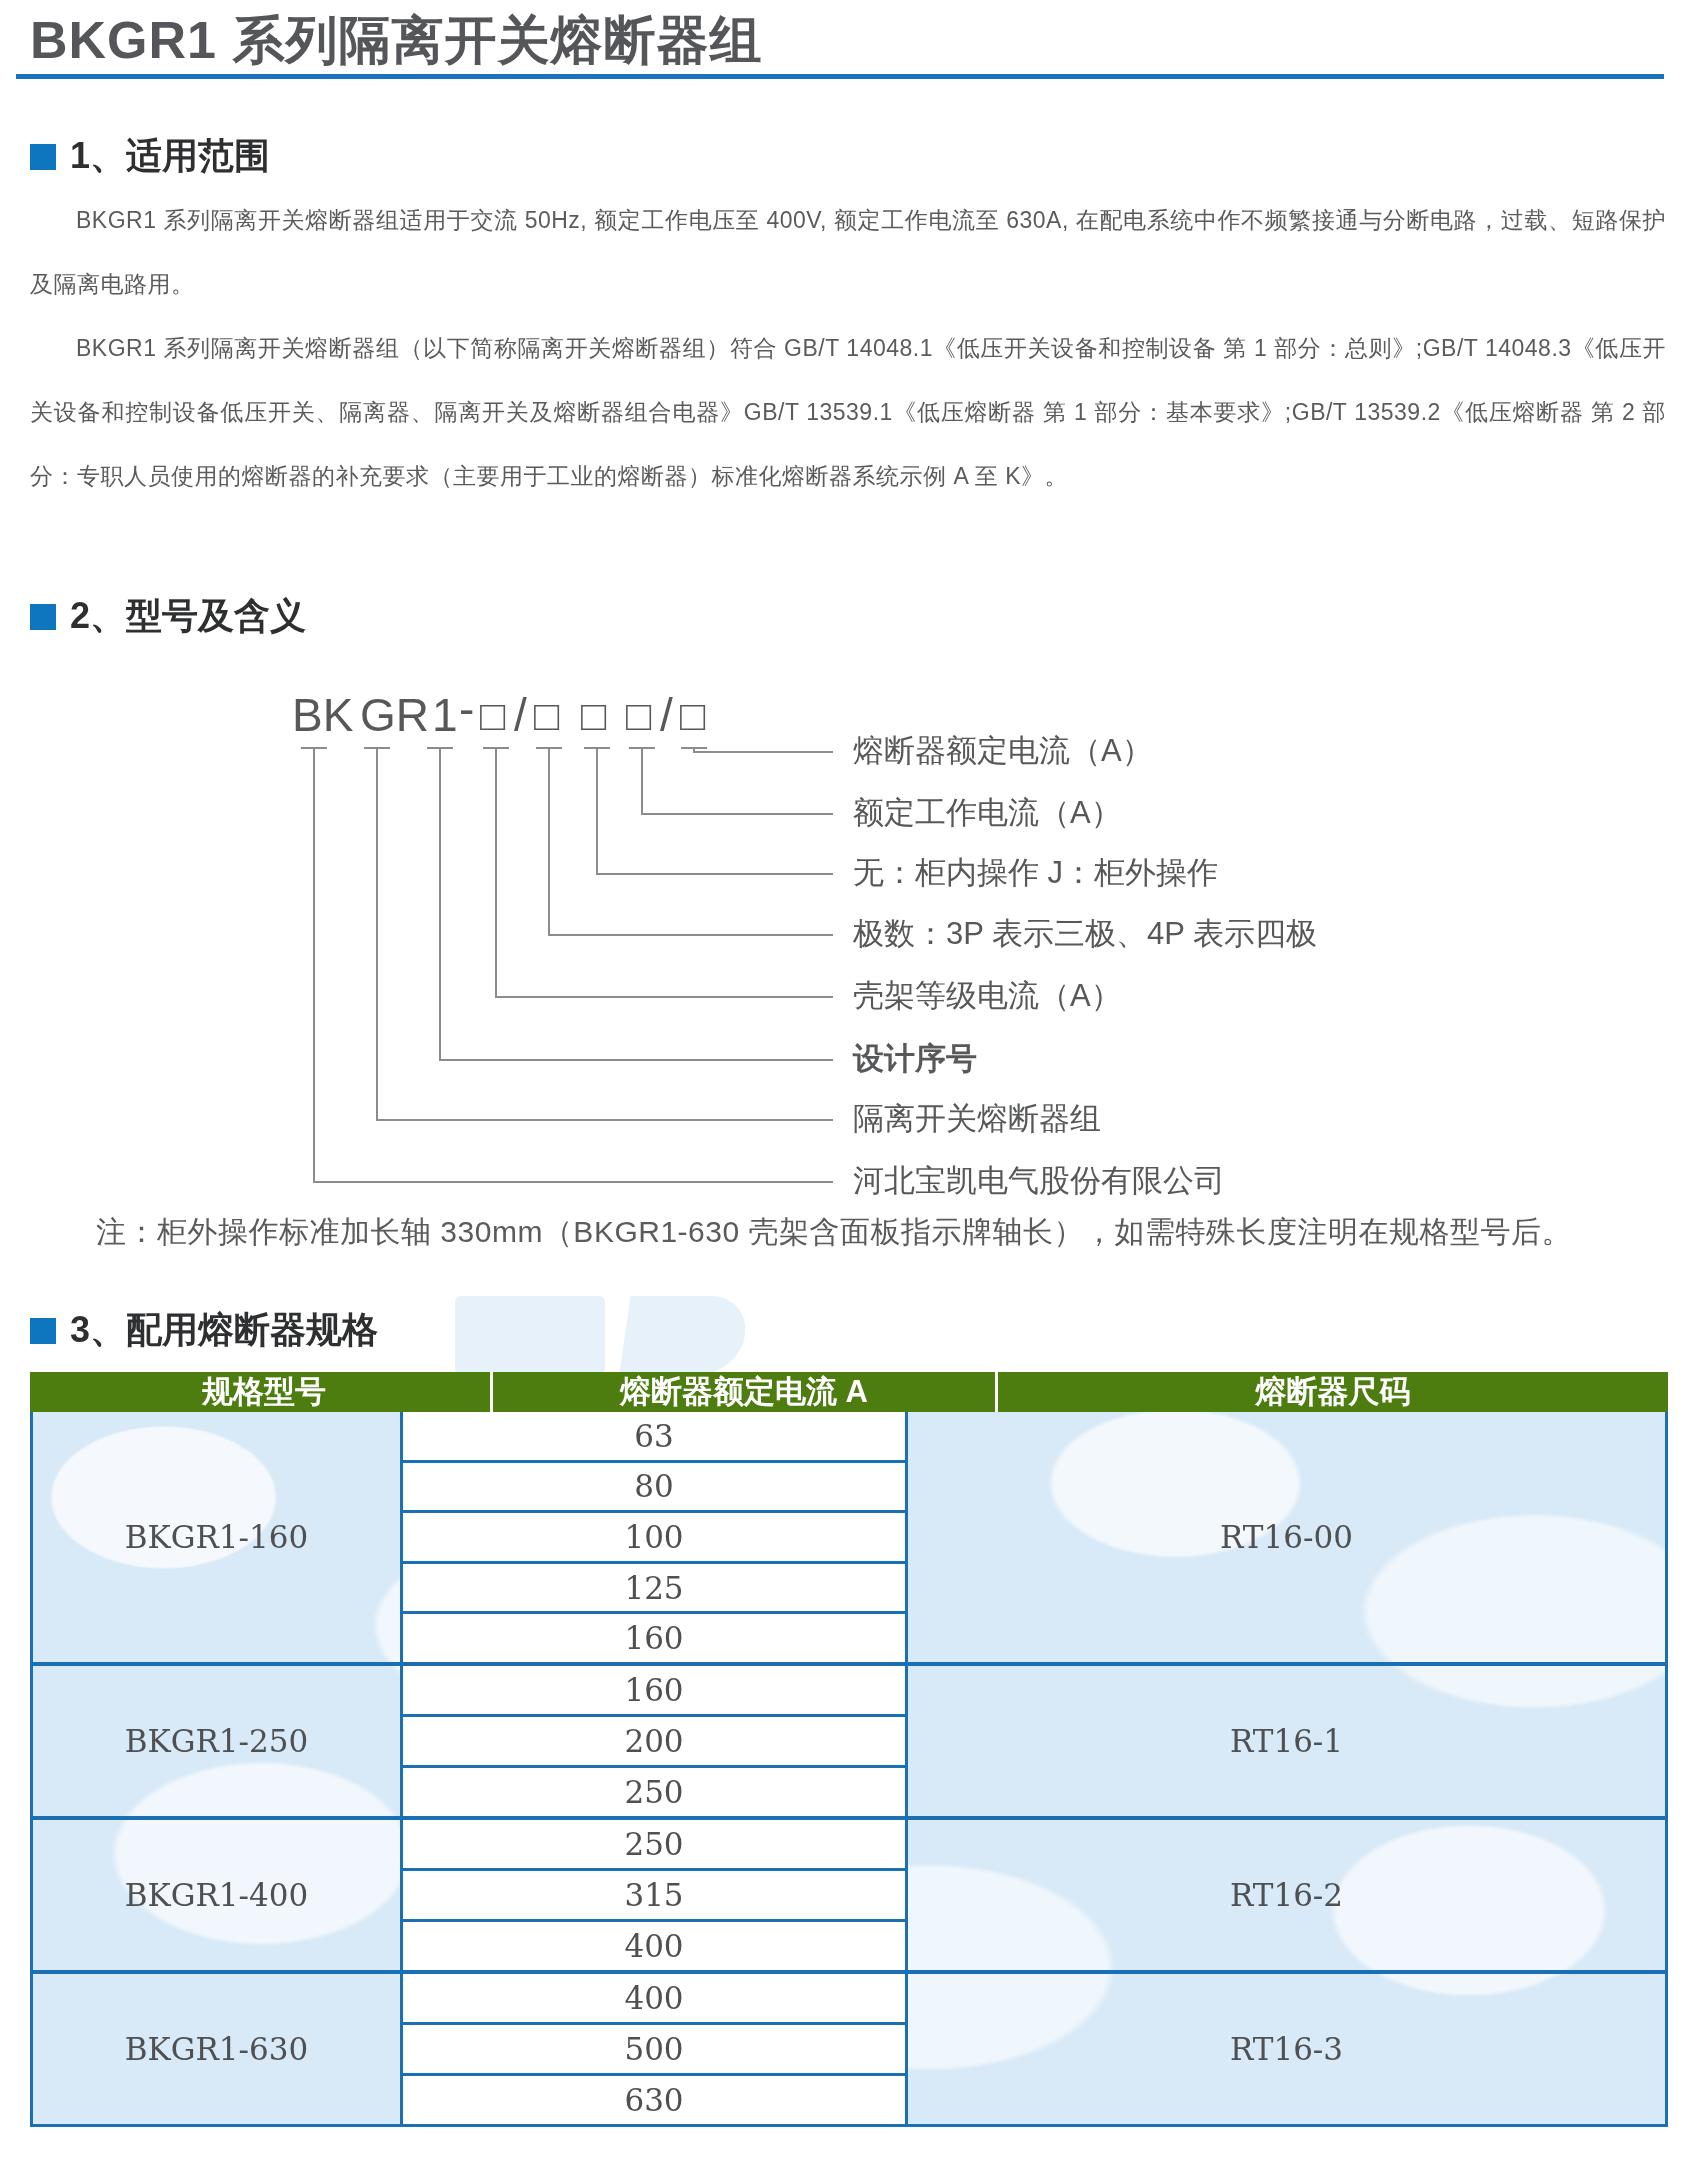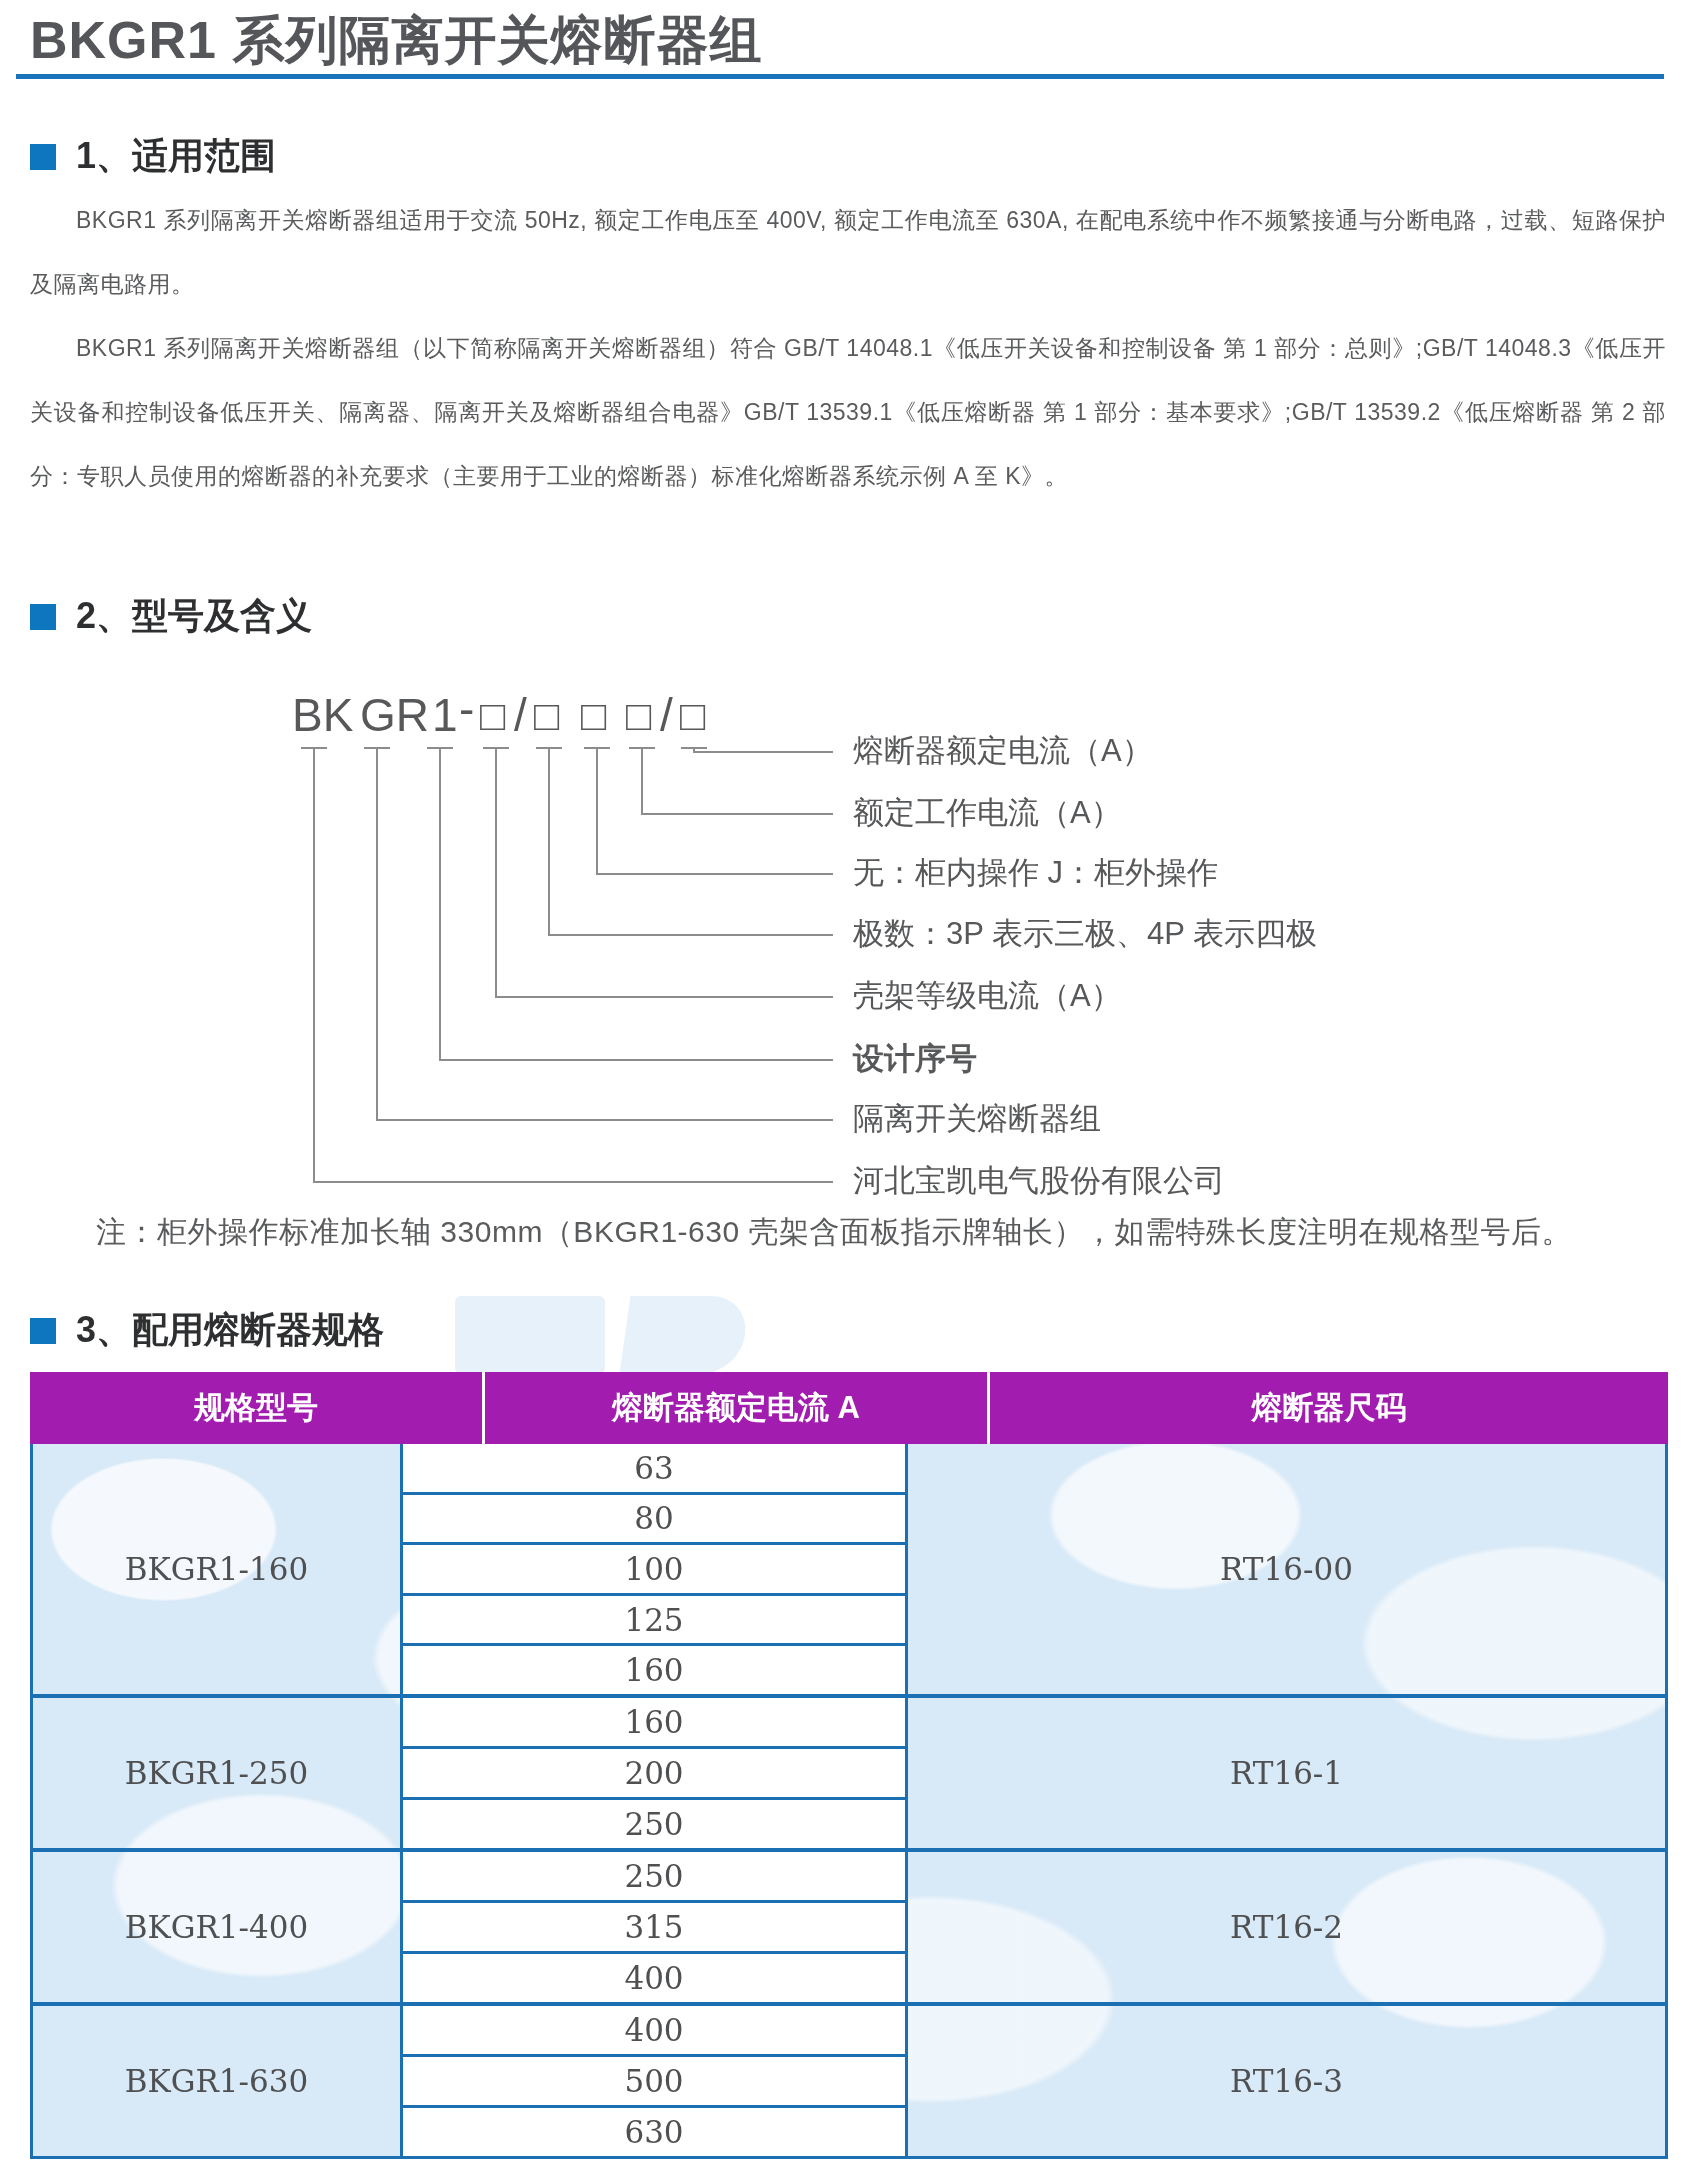--- a/index.html
+++ b/index.html
@@ -9,21 +9,21 @@
     color:#58595b;overflow:hidden;
   }
   .abs{position:absolute;}
   
   .page-title{
     left:30px;top:6px;font-size:52px;font-weight:800;color:#55565a;
     letter-spacing:1px;white-space:nowrap;
   }
   .title-rule{left:16px;top:74px;width:1648px;height:5px;background:#1a73ba;}
   
-  .sec-head{display:flex;align-items:center;gap:20px;}
+  .sec-head{display:flex;align-items:center;gap:14px;}
   .sec-square{width:26px;height:26px;background:#0d76bf;flex:0 0 auto;}
   .sec-label{font-size:36px;font-weight:700;color:#2e2f31;white-space:nowrap;}
   
   .para{
     left:30px;width:1636px;font-size:23px;line-height:64px;color:#5a5b5d;
     text-align:justify;text-indent:2em;letter-spacing:.5px;
   }
   
   .model-part{position:absolute;top:688px;font-size:46px;color:#57585a;white-space:nowrap;}
   .model-box{font-size:42px;}
@@ -32,21 +32,21 @@
   }
   .note-line{left:96px;top:1212px;font-size:30px;color:#5a5b5d;white-space:nowrap;letter-spacing:.5px;}
   
   .deco{position:absolute;background:#e7f1fa;}
   
   .spec-table{
     left:30px;top:1372px;width:1638px;
     font-size:31px;
   }
   .t-head{
-    display:flex;height:72px;background:#a21caf;color:#fff;font-weight:700;
+    display:flex;height:40px;background:#4d7c0f;color:#fff;font-weight:700;padding-left:8px;
   }
   .t-head .hc{display:flex;align-items:center;justify-content:center;box-sizing:border-box;}
   .t-head .hc1{width:455px;border-right:3px solid #ffffff;}
   .t-head .hc2{width:505px;border-right:3px solid #ffffff;}
   .t-head .hc3{flex:1;}
   .t-body{
     border:3px solid #1a70b2;border-top:none;box-sizing:border-box;
     background-color:#d8e9f7;
     background-image:
       radial-gradient(190px 120px at 8% 12%,  rgba(255,255,255,.75) 58%, rgba(255,255,255,0) 60%),

